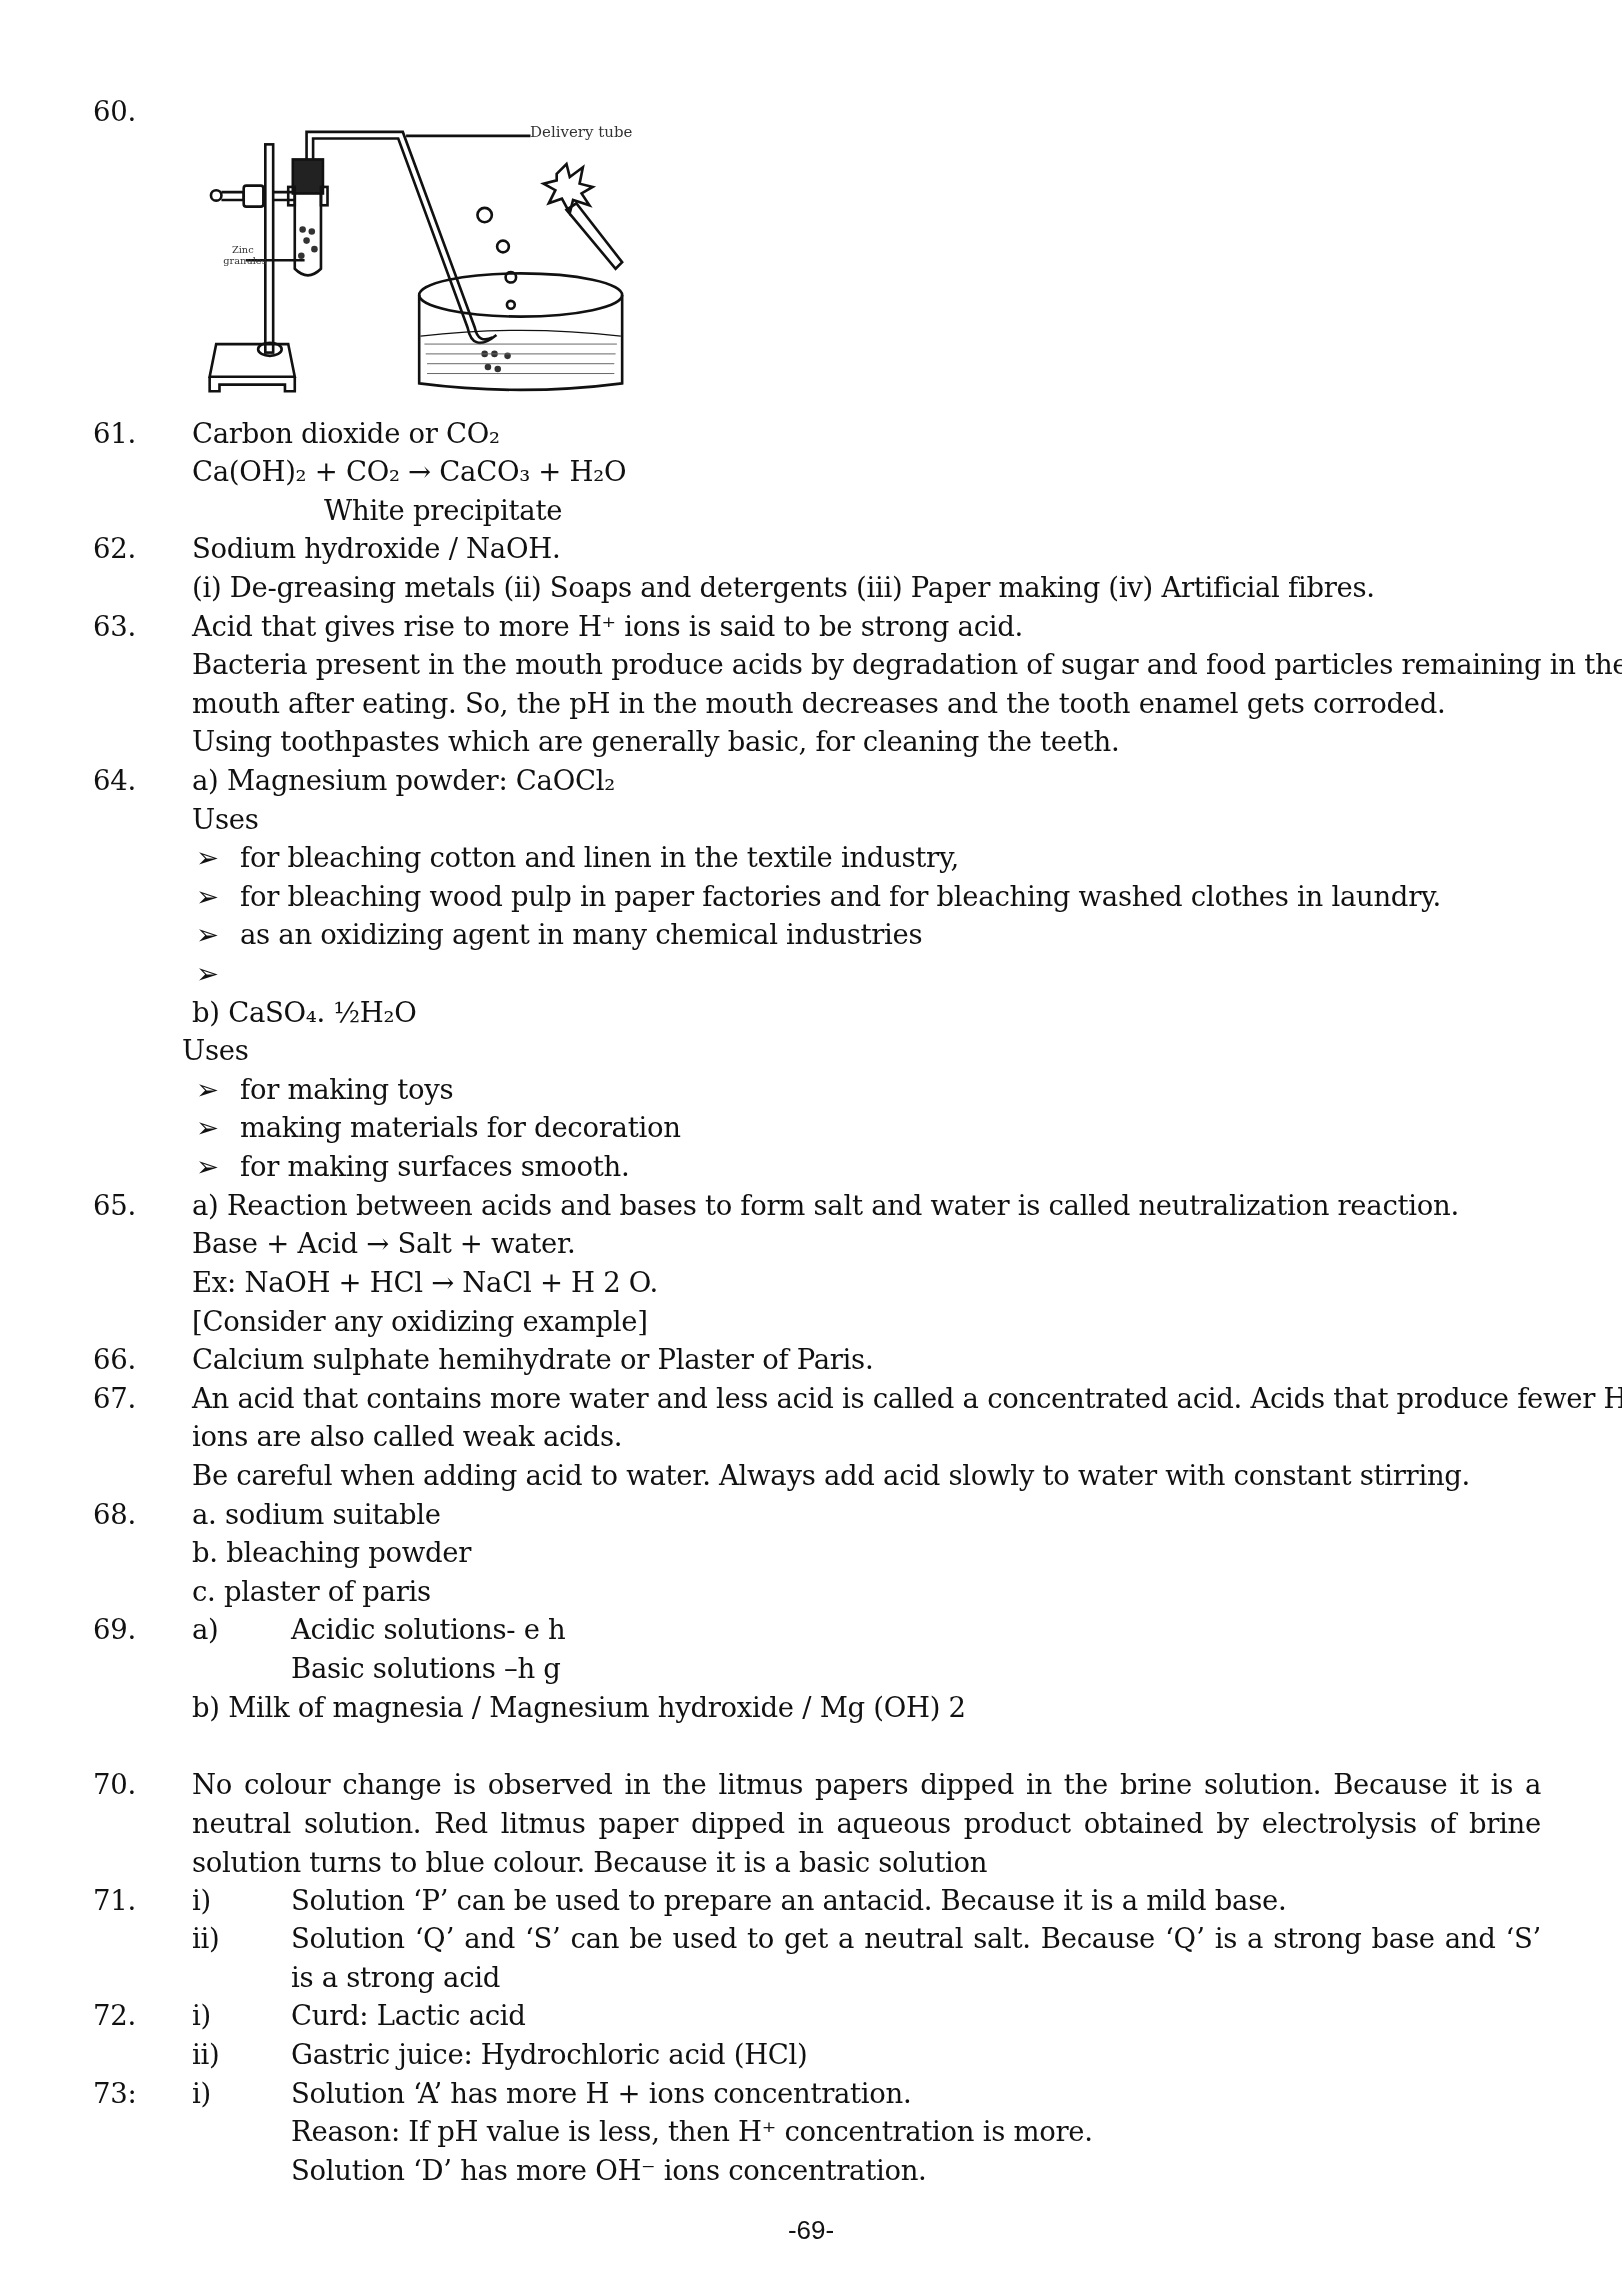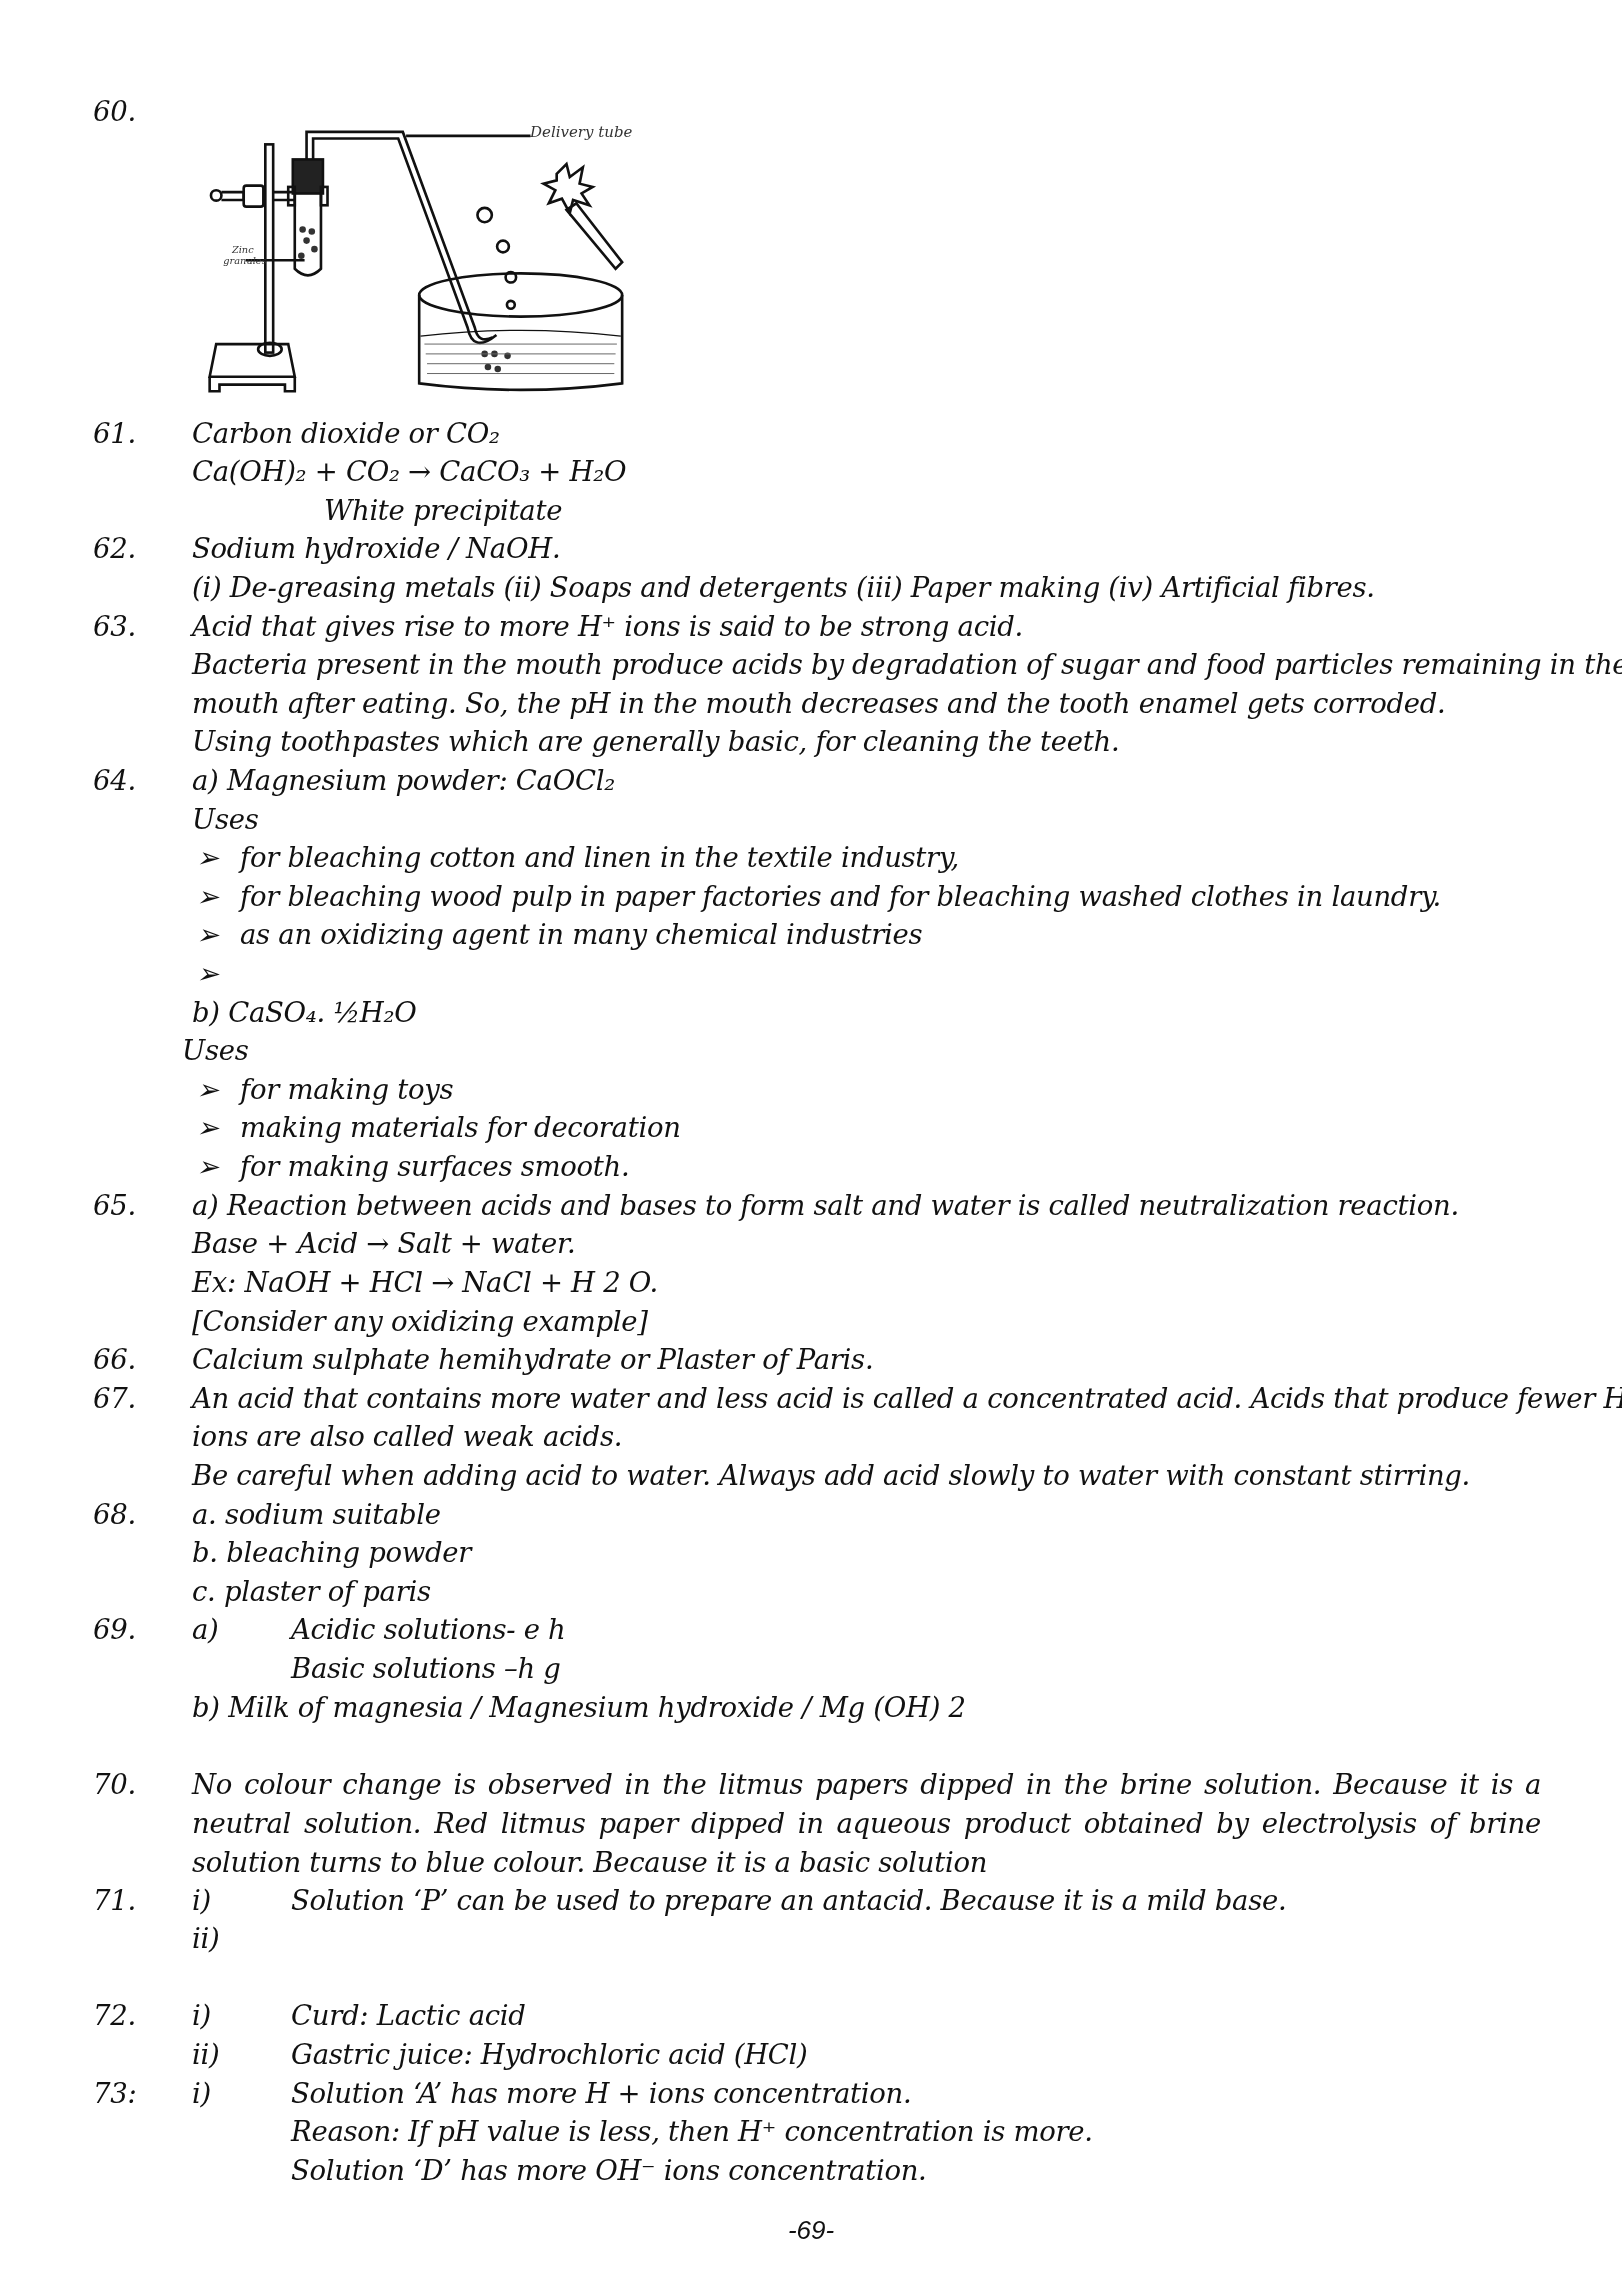--- a/index.html
+++ b/index.html
@@ -1,18 +1,18 @@
 <!DOCTYPE html>
 <html style="font-size:10.5px"><head>
 <meta charset="utf-8">
 <style>
   html, body { margin:0; padding:0; background:#ffffff; }
   body { width:1622px; height:2295px; position:relative; overflow:hidden;
          font-family:"DejaVu Serif","Liberation Serif",serif; color:#111; }
-  .page { position:absolute; left:0; top:0; width:1332px; height:2295px;font-style:italic; }
+  .page { position:absolute; left:0; top:0; width:1332px; height:2295px; }
   .ln { position:absolute; font-size:27.5px; line-height:39px; white-space:nowrap; letter-spacing:-0.3px; }
   .num { left:93px; }
   .t { left:192px; }
   .t2 { left:182px; }
   .bul { left:196px; }
   .bt { left:240px; }
   .sub { left:291px; }
   .wp { left:324px; }
   .just { position:absolute; left:192px; width:1349px; font-size:27.5px; line-height:39px; text-align:justify; letter-spacing:-0.3px; }
   .just.sub2 { left:291px; width:1250px; }
@@ -147,20 +147,21 @@
   <div class="ln sub" style="top:1649px">Basic solutions –h   g</div>
   <div class="ln t" style="top:1688px">b) Milk of magnesia / Magnesium hydroxide / Mg (OH) 2</div>
 
   <div class="ln num" style="top:1765px">70.</div>
   <div class="just" style="top:1765px">No colour change is observed in the litmus papers dipped in the brine solution. Because it is a neutral solution. Red litmus paper dipped in aqueous product obtained by electrolysis of brine solution turns to blue colour. Because it is a basic solution</div>
 
   <div class="ln num" style="top:1881px">71.</div>
   <div class="ln t" style="top:1881px">i)</div>
   <div class="ln sub" style="top:1881px">Solution ‘P’ can be used to prepare an antacid. Because it is a mild base.</div>
   <div class="ln t" style="top:1919px">ii)</div>
+  <div class="just sub2" style="top:1919px">Solution ‘Q’ and ‘S’ can be used to get a neutral salt.  Because ‘Q’ is a strong base and ‘S’ is a strong acid</div>
 
   <div class="ln num" style="top:1996px">72.</div>
   <div class="ln t" style="top:1996px">i)</div>
   <div class="ln sub" style="top:1996px">Curd: Lactic acid</div>
   <div class="ln t" style="top:2035px">ii)</div>
   <div class="ln sub" style="top:2035px">Gastric juice: Hydrochloric acid (HCl)</div>
 
   <div class="ln num" style="top:2074px">73:</div>
   <div class="ln t" style="top:2074px">i)</div>
   <div class="ln sub" style="top:2074px">Solution ‘A’ has more H + ions concentration.</div>

